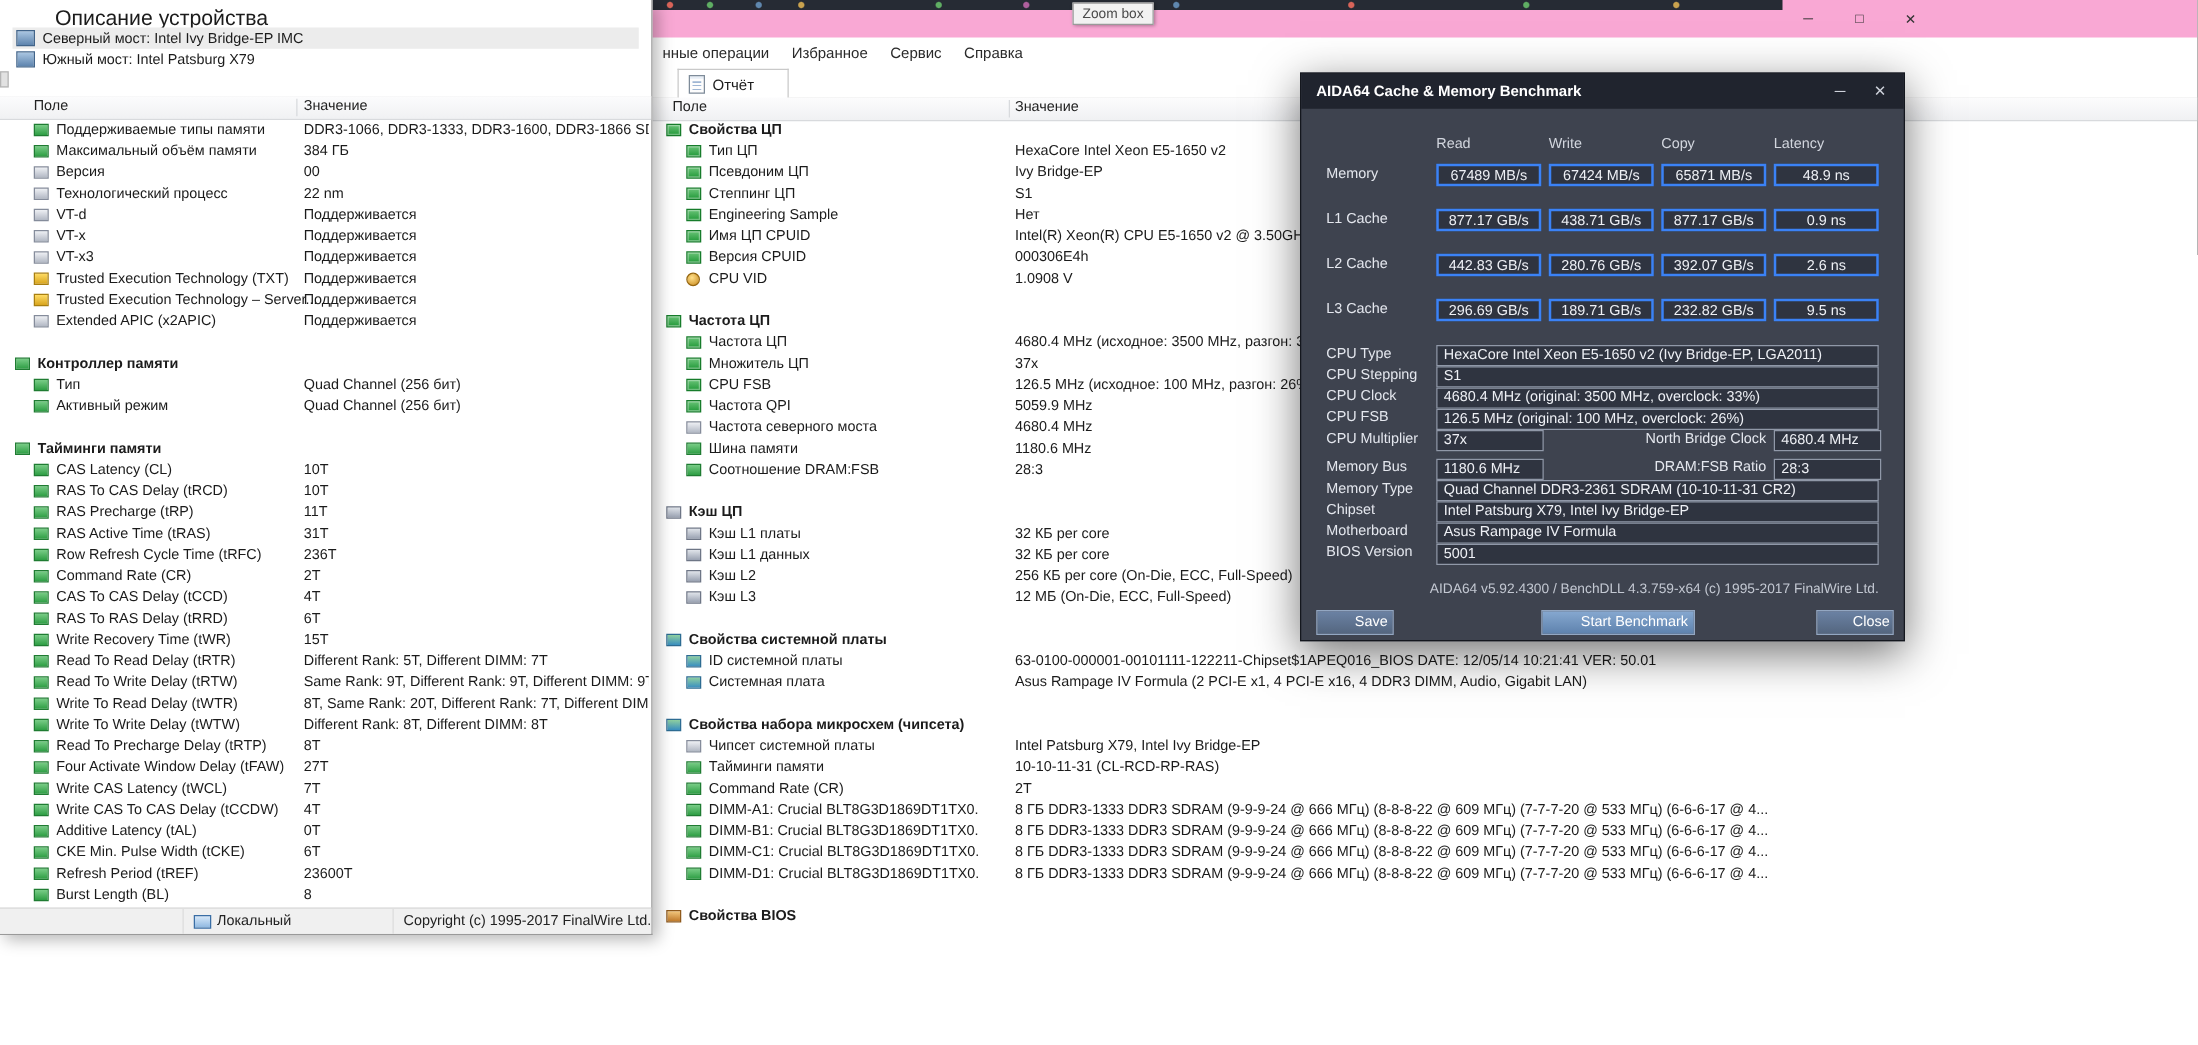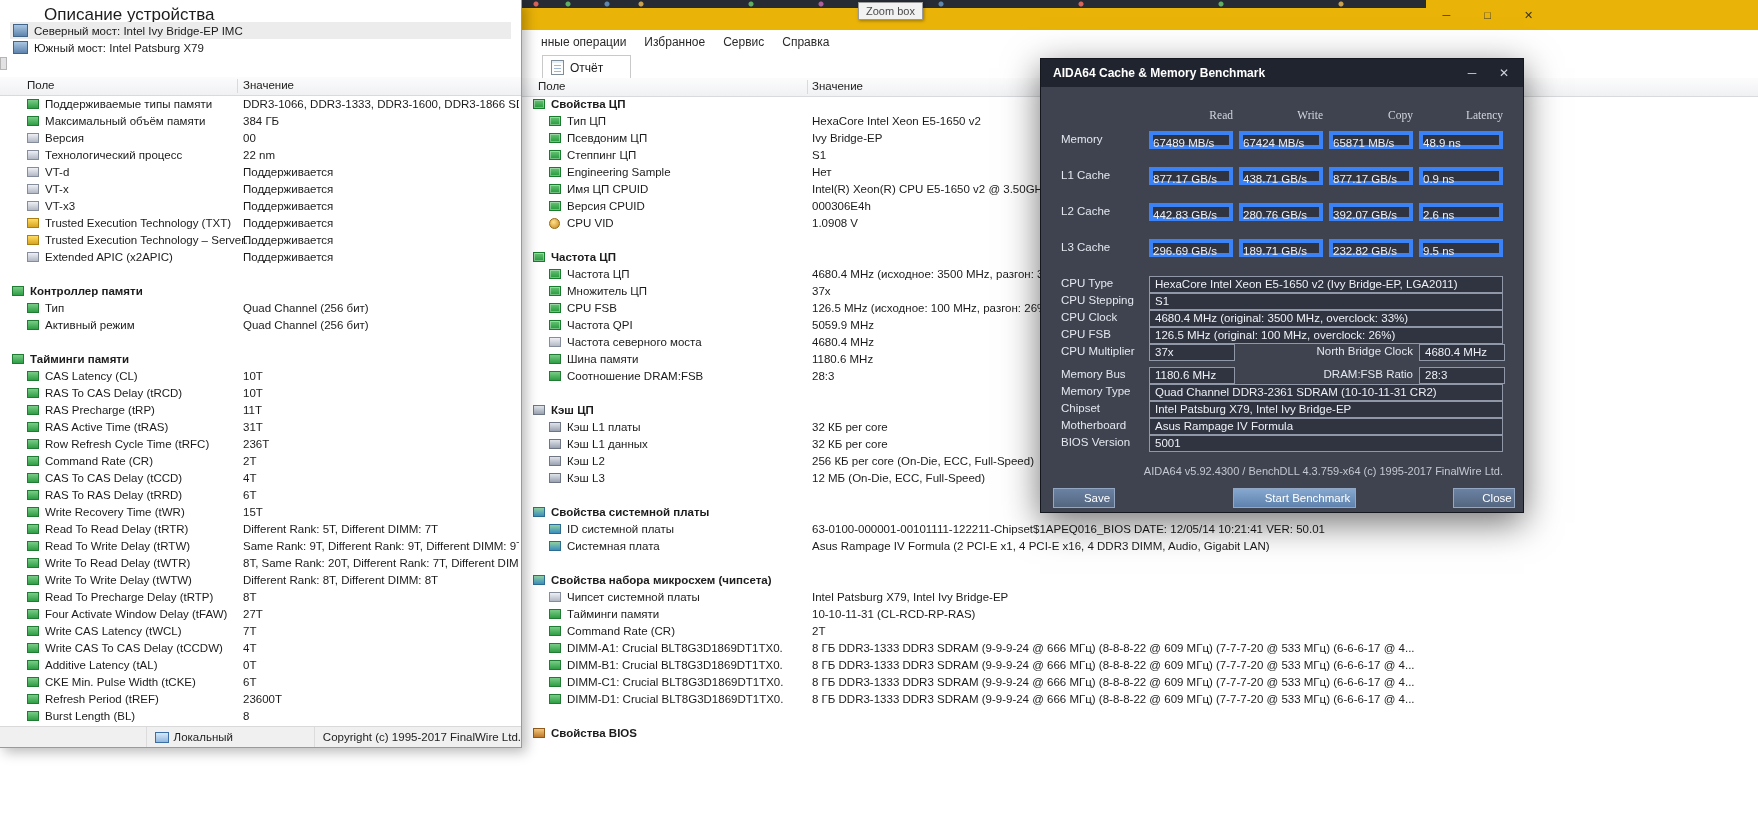--- a/index.html
+++ b/index.html
@@ -4,21 +4,21 @@
 <style>
   html,body { margin:0; padding:0; background:#6b6b6b; }
   .screen {
     position:relative; width:1758px; height:836px; overflow:hidden;
     background:#ffffff; font-family:"Liberation Sans","DejaVu Sans",sans-serif;
     color:#1b1b1b; -webkit-font-smoothing:antialiased;
   }
 
   
   .main-window { position:absolute; left:521px; top:0; right:0; bottom:0; background:#fff; }
-  .mw-titlebar { position:absolute; top:0; left:0; right:0; height:30px; background:#eab308; }
+  .mw-titlebar { position:absolute; top:0; left:0; right:0; height:30px; background:#f9a8d4; }
   .toolbar-strip {
     position:absolute; top:0; left:0; width:905px; height:8px; background-color:#262b34;
     background-image:
       radial-gradient(circle at 15px 4px,#d96459 0 2px,transparent 3px),
       radial-gradient(circle at 47px 4px,#5fae63 0 2px,transparent 3px),
       radial-gradient(circle at 86px 4px,#5f87ae 0 2px,transparent 3px),
       radial-gradient(circle at 120px 4px,#c9a24e 0 2px,transparent 3px),
       radial-gradient(circle at 230px 4px,#5fae63 0 2px,transparent 3px),
       radial-gradient(circle at 300px 4px,#ae5f9d 0 2px,transparent 3px),
       radial-gradient(circle at 420px 4px,#5f87ae 0 2px,transparent 3px),
@@ -28,21 +28,21 @@
   }
   .zoom-tooltip {
     position:absolute; left:337px; top:2px; height:16px; line-height:16px; padding:0 7px;
     background:#f2f2f2; border:1px solid #9a9a9a; font-size:11px; color:#4a4a4a;
     box-shadow:1px 1px 3px rgba(0,0,0,.35); z-index:3; white-space:nowrap;
   }
   .win-controls { position:absolute; left:905px; top:4px; display:flex; }
   .win-btn { width:41px; height:22px; display:flex; align-items:center; justify-content:center;
              font-size:11px; color:#333; cursor:default; }
   .mw-menubar { position:absolute; top:30px; left:0; right:0; height:24px; display:flex;
-                align-items:center; padding-left:11px; }
+                align-items:center; padding-left:0; }
   .menu-item { padding:0 9px; font-size:12px; color:#2a2a2a; height:100%; display:flex; align-items:center; }
   .mw-tabrow { position:absolute; top:54px; left:0; right:0; height:24px; border-bottom:1px solid #dcdcdc; }
   .tab { position:absolute; left:21px; top:1px; height:23px; display:flex; align-items:center; gap:6px;
          padding:0 27px 0 8px; background:#fff; border:1px solid #c9c9c9; border-bottom:none; font-size:12px; }
   .doc-icon { width:11px; height:13px; background:#fdfdfd; border:1px solid #7e8b99;
               box-shadow:inset 0 2px 0 #e8eef6; position:relative; }
   .doc-icon::after { content:""; position:absolute; left:2px; right:2px; top:4px; height:7px;
     background:repeating-linear-gradient(180deg,#9fb6d4 0 1px,transparent 1px 3px); }
 
   
@@ -105,28 +105,28 @@
     background:#3e434f; border:1px solid #14171e; box-shadow:0 10px 34px rgba(0,0,0,.55);
     font-size:11.5px; color:#e4e7ee; box-sizing:border-box; }
   .bd-titlebar { position:absolute; top:0; left:0; right:0; height:28px; background:#20242e; }
   .bd-title { position:absolute; left:12px; top:7px; font-weight:bold; font-size:12px; color:#fff; white-space:nowrap; }
   .bd-min, .bd-close { position:absolute; top:4px; width:26px; height:20px; text-align:center;
                        line-height:20px; color:#cfd3dc; font-size:12px; }
   .bd-min { right:38px; } .bd-close { right:6px; }
   .bd-body { position:absolute; top:28px; left:0; right:0; bottom:0; }
 
   .b-headers { position:absolute; top:22px; left:0; right:0; height:14px; }
-  .b-h { position:absolute; width:84px; text-align:right; color:#d2d6de;font-family:Liberation Serif, serif; }
+  .b-h { position:absolute; width:84px; text-align:left; color:#d2d6de; }
   .b-h1{left:108px} .b-h2{left:198px} .b-h3{left:288px} .b-h4{left:378px}
 
   .b-rows { position:absolute; top:40px; left:0; right:0; }
   .b-row { position:relative; height:36px; }
   .b-label { position:absolute; left:20px; top:6px; }
-  .b-box { position:absolute; top:4px; height:18px; line-height:16px; width:84px; 
-           background:#2f3440; border:4px solid #3b82f6; box-sizing:border-box; color:#eef0f5; }
+  .b-box { position:absolute; top:4px; height:18px; line-height:16px; width:84px; text-align:center;
+           background:#2f3440; border:2px solid #3b82f6; box-sizing:border-box; color:#eef0f5; }
   .b-c1{left:108px} .b-c2{left:198px} .b-c3{left:288px} .b-c4{left:378px}
 
   .f-block { position:absolute; top:189px; left:0; right:0; }
   .f-row { position:relative; height:17px; }
   .f-gap { margin-top:6px; }
   .f-label { position:absolute; left:20px; top:1px; white-space:nowrap; }
   .f-mid { position:absolute; left:268px; width:104px; top:1px; text-align:right; white-space:nowrap; }
   .f-box { position:absolute; left:108px; right:20px; height:17px; line-height:15px; padding:0 5px;
            background:#2f3440; border:1px solid #9098a8; box-sizing:border-box; overflow:hidden;
            white-space:nowrap; color:#eef0f5; }

